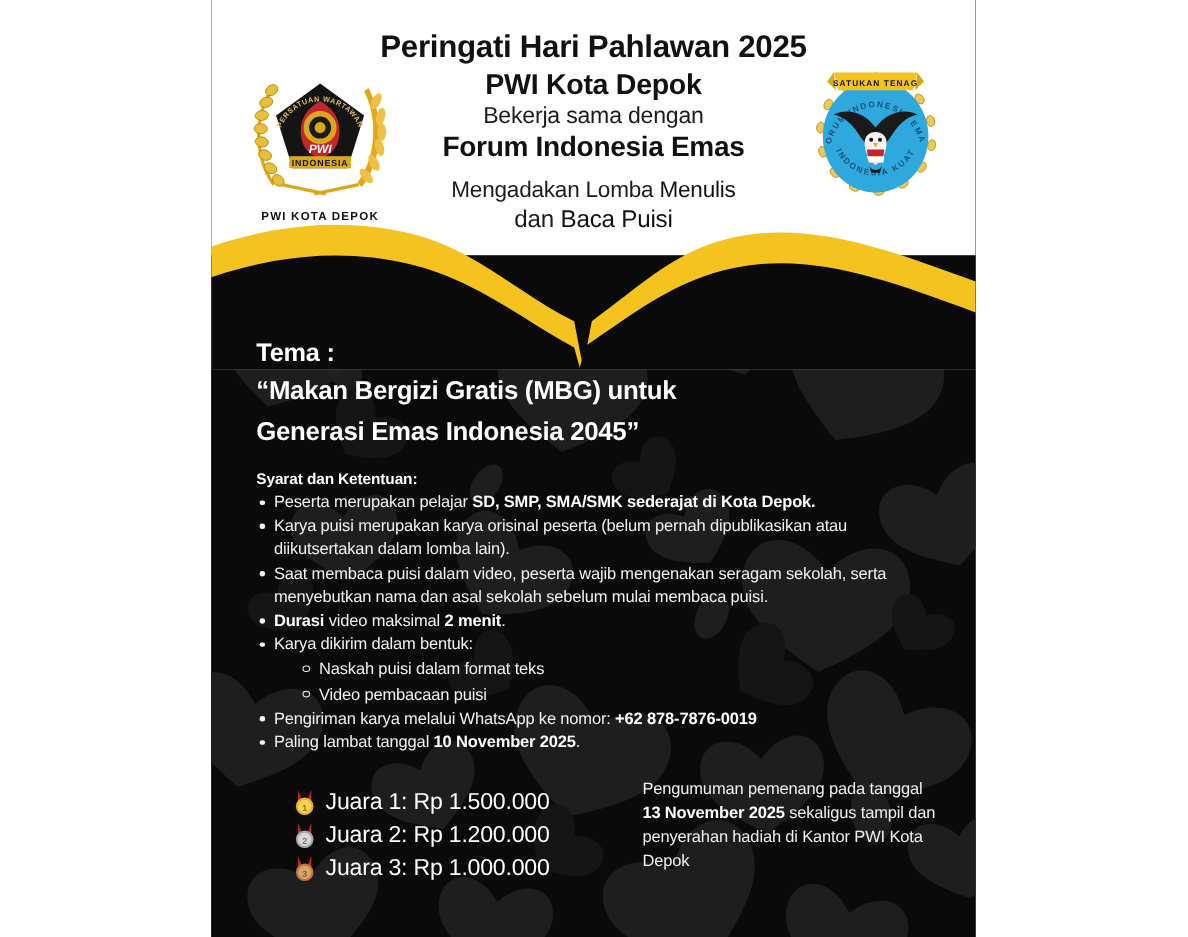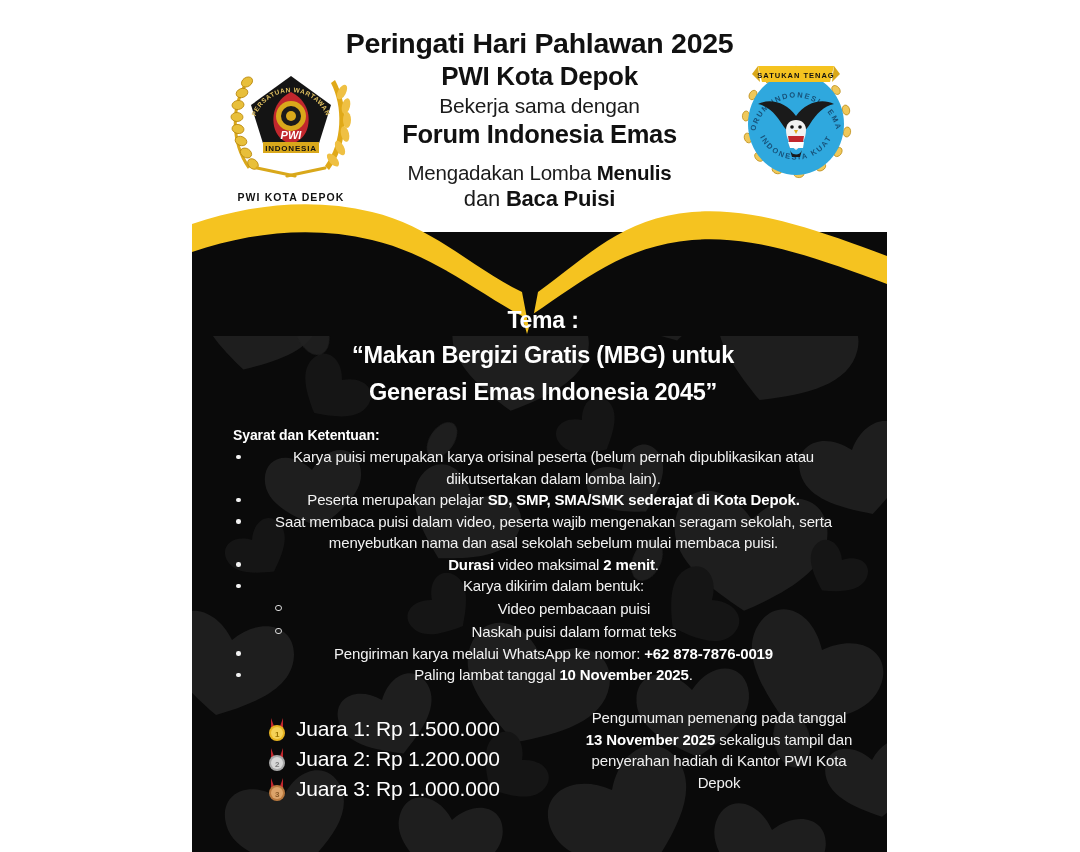--- a/index.html
+++ b/index.html
@@ -57,21 +57,21 @@
     line-height:31px; margin-top:0px;
   }
   .t-line5 {
     font-size:20.5px; font-weight:400; letter-spacing:-0.2px;
     line-height:26px; margin-top:10px; color:#1b1b1b;
   }
   .t-line6 {
     font-size:22px; font-weight:400; letter-spacing:-0.2px;
     line-height:26px; color:#1b1b1b;
   }
-  .t-line5 b, .t-line6 b { font-weight:bold; color:#111; }
+  .t-line5 b, .t-line6 b { font-weight:normal; color:#111; }
 
   
   .logo-left {
     position:absolute; left:25px; top:58px;
     width:148px; height:145px;
     z-index:8;
   }
   .logo-left .cap {
     position:absolute; left:0; bottom:0; width:148px;
     text-align:center; font-size:10.5px; font-weight:bold;
@@ -95,21 +95,20 @@
 
   
   .wave { position:absolute; left:0; top:196px; width:695px; height:140px; z-index:6; }
 
   
   .content {
     position:absolute; left:0; top:0;
     width:695px; height:852px;
     z-index:10;
     color:#ffffff;
-    text-align:center;
   }
 
   .tema {
     position:absolute; left:41px; top:305px; width:620px;
     font-weight:bold; color:#ffffff;
   }
   .tema .lbl { font-size:23px; line-height:30px; letter-spacing:-0.2px; }
   .tema .q   { font-size:23.5px; line-height:34px; letter-spacing:-0.3px; margin-top:3px; }
 
   .syarat-head {
@@ -363,36 +362,36 @@
       <div class="tema">
         <div class="lbl">Tema :</div>
         <div class="q">“Makan Bergizi Gratis (MBG) untuk</div>
         <div class="q">Generasi Emas Indonesia 2045”</div>
       </div>
 
       <div class="syarat-head">Syarat dan Ketentuan:</div>
 
       <ul class="terms">
         <li>
+          <span>Peserta merupakan pelajar </span><b>SD, SMP, SMA/SMK sederajat di Kota Depok.</b>
+        </li>
+        <li>
           <span>Karya puisi merupakan karya orisinal peserta (belum pernah dipublikasikan atau diikutsertakan dalam lomba lain).</span>
-        </li>
-        <li>
-          <span>Peserta merupakan pelajar </span><b>SD, SMP, SMA/SMK sederajat di Kota Depok.</b>
         </li>
         <li>
           <span>Saat membaca puisi dalam video, peserta wajib mengenakan seragam sekolah, serta menyebutkan nama dan asal sekolah sebelum mulai membaca puisi.</span>
         </li>
         <li>
           <b>Durasi</b><span> video maksimal </span><b>2 menit</b><span>.</span>
         </li>
         <li>
           <span>Karya dikirim dalam bentuk:</span>
           <ul class="sub">
+            <li>Naskah puisi dalam format teks</li>
             <li>Video pembacaan puisi</li>
-            <li>Naskah puisi dalam format teks</li>
           </ul>
         </li>
         <li>
           <span>Pengiriman karya melalui WhatsApp ke nomor: </span><b>+62 878-7876-0019</b>
         </li>
         <li>
           <span>Paling lambat tanggal </span><b>10 November 2025</b><span>.</span>
         </li>
       </ul>
 

